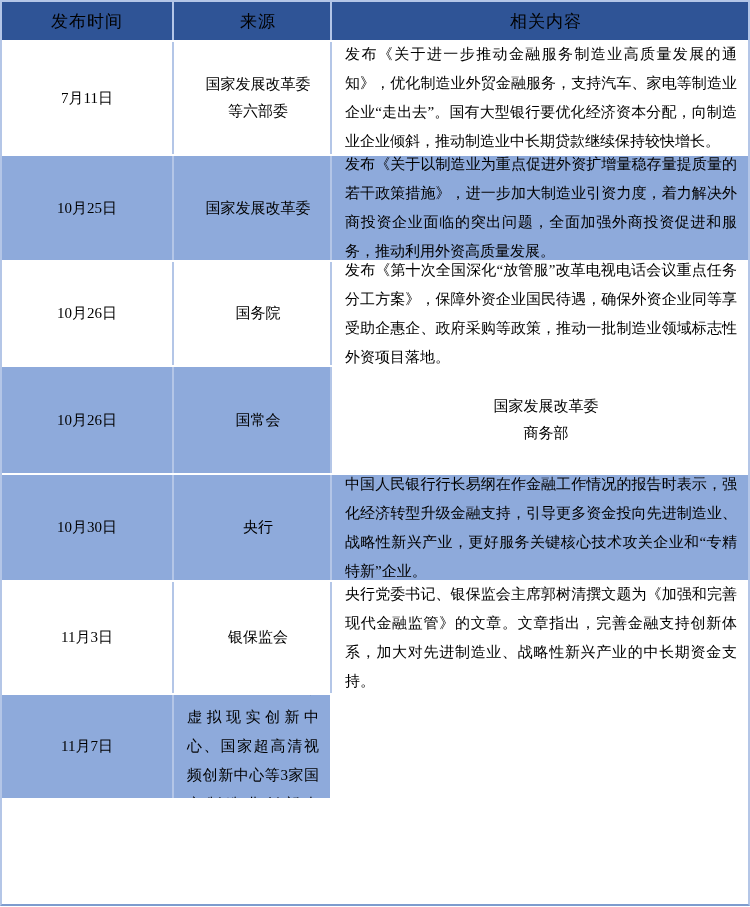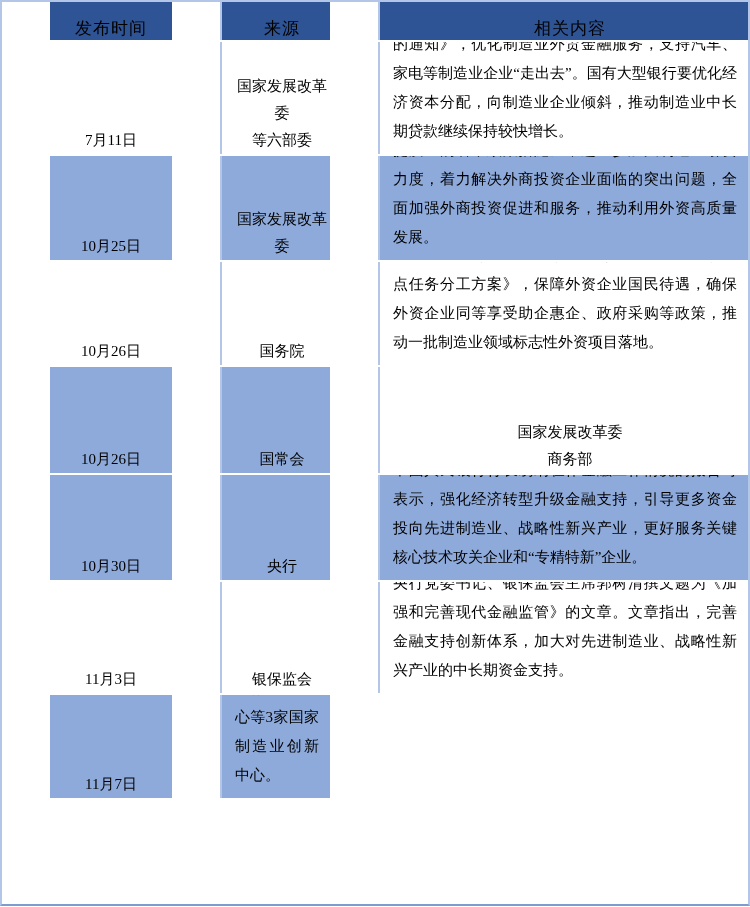--- a/index.html
+++ b/index.html
@@ -14,24 +14,23 @@
     display: grid;
     grid-template-columns: 170px 158px 1fr;
     grid-template-rows: 38px 112px 104px 103px 106px 105px 111px 103px 104px;
     row-gap: 2px;
     background: #ffffff;
     border: 2px solid var(--border, #B4C6E7);
     border-bottom: 2px solid var(--bottom-border, #7E9CCE);
   }
   .cell {
     display: flex;
-    align-items: flex-end;
+    align-items: center;
     justify-content: center;
     overflow: hidden;
-    margin-left: 48px;
   }
   .col2, .col3 { border-left: 2px solid var(--border, #B4C6E7); padding-left: 12px; }
   .hdr {
     background: var(--header-bg, #2F5496);
     font-size: 17px;
     letter-spacing: 1px;
     color: #000000;
   }
   .row-white { background: var(--row-bg, #FFFFFF); }
   .row-blue  { background: var(--row-alt-bg, #8EAADB); }

